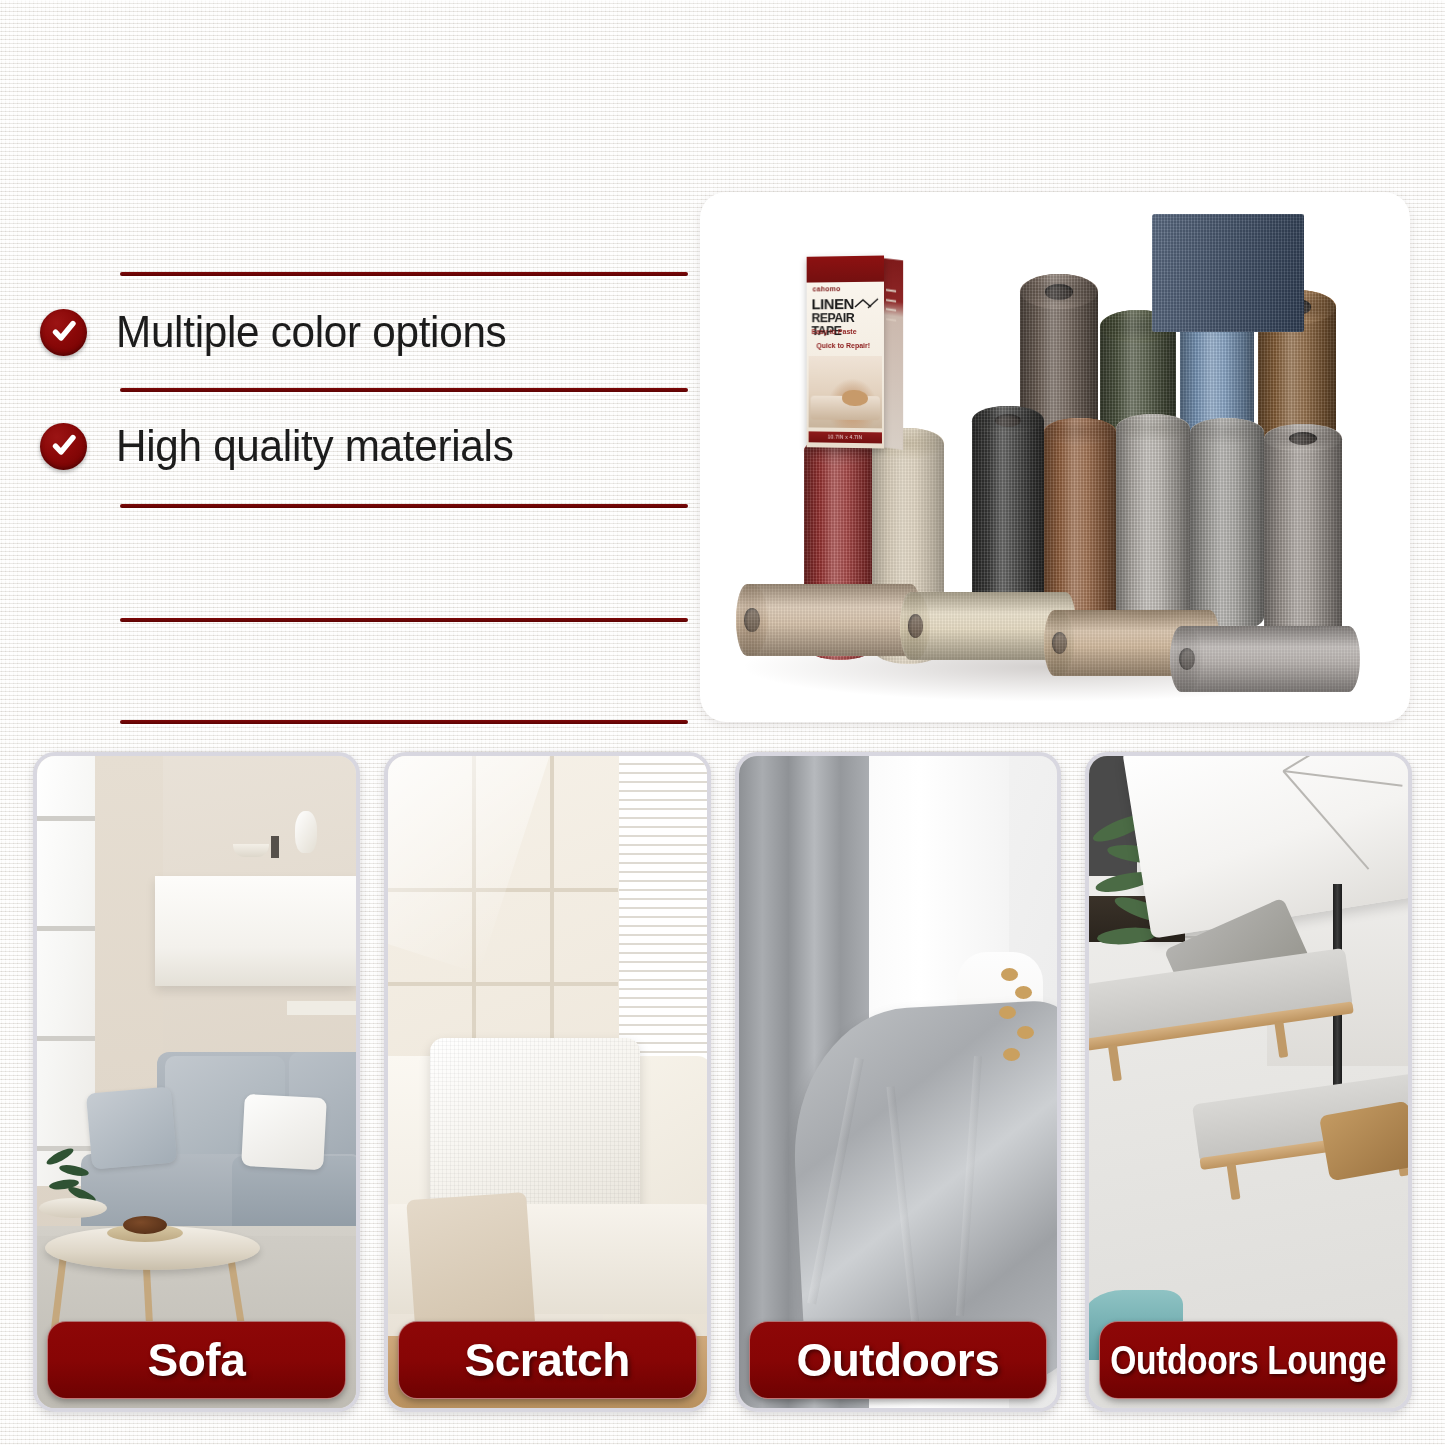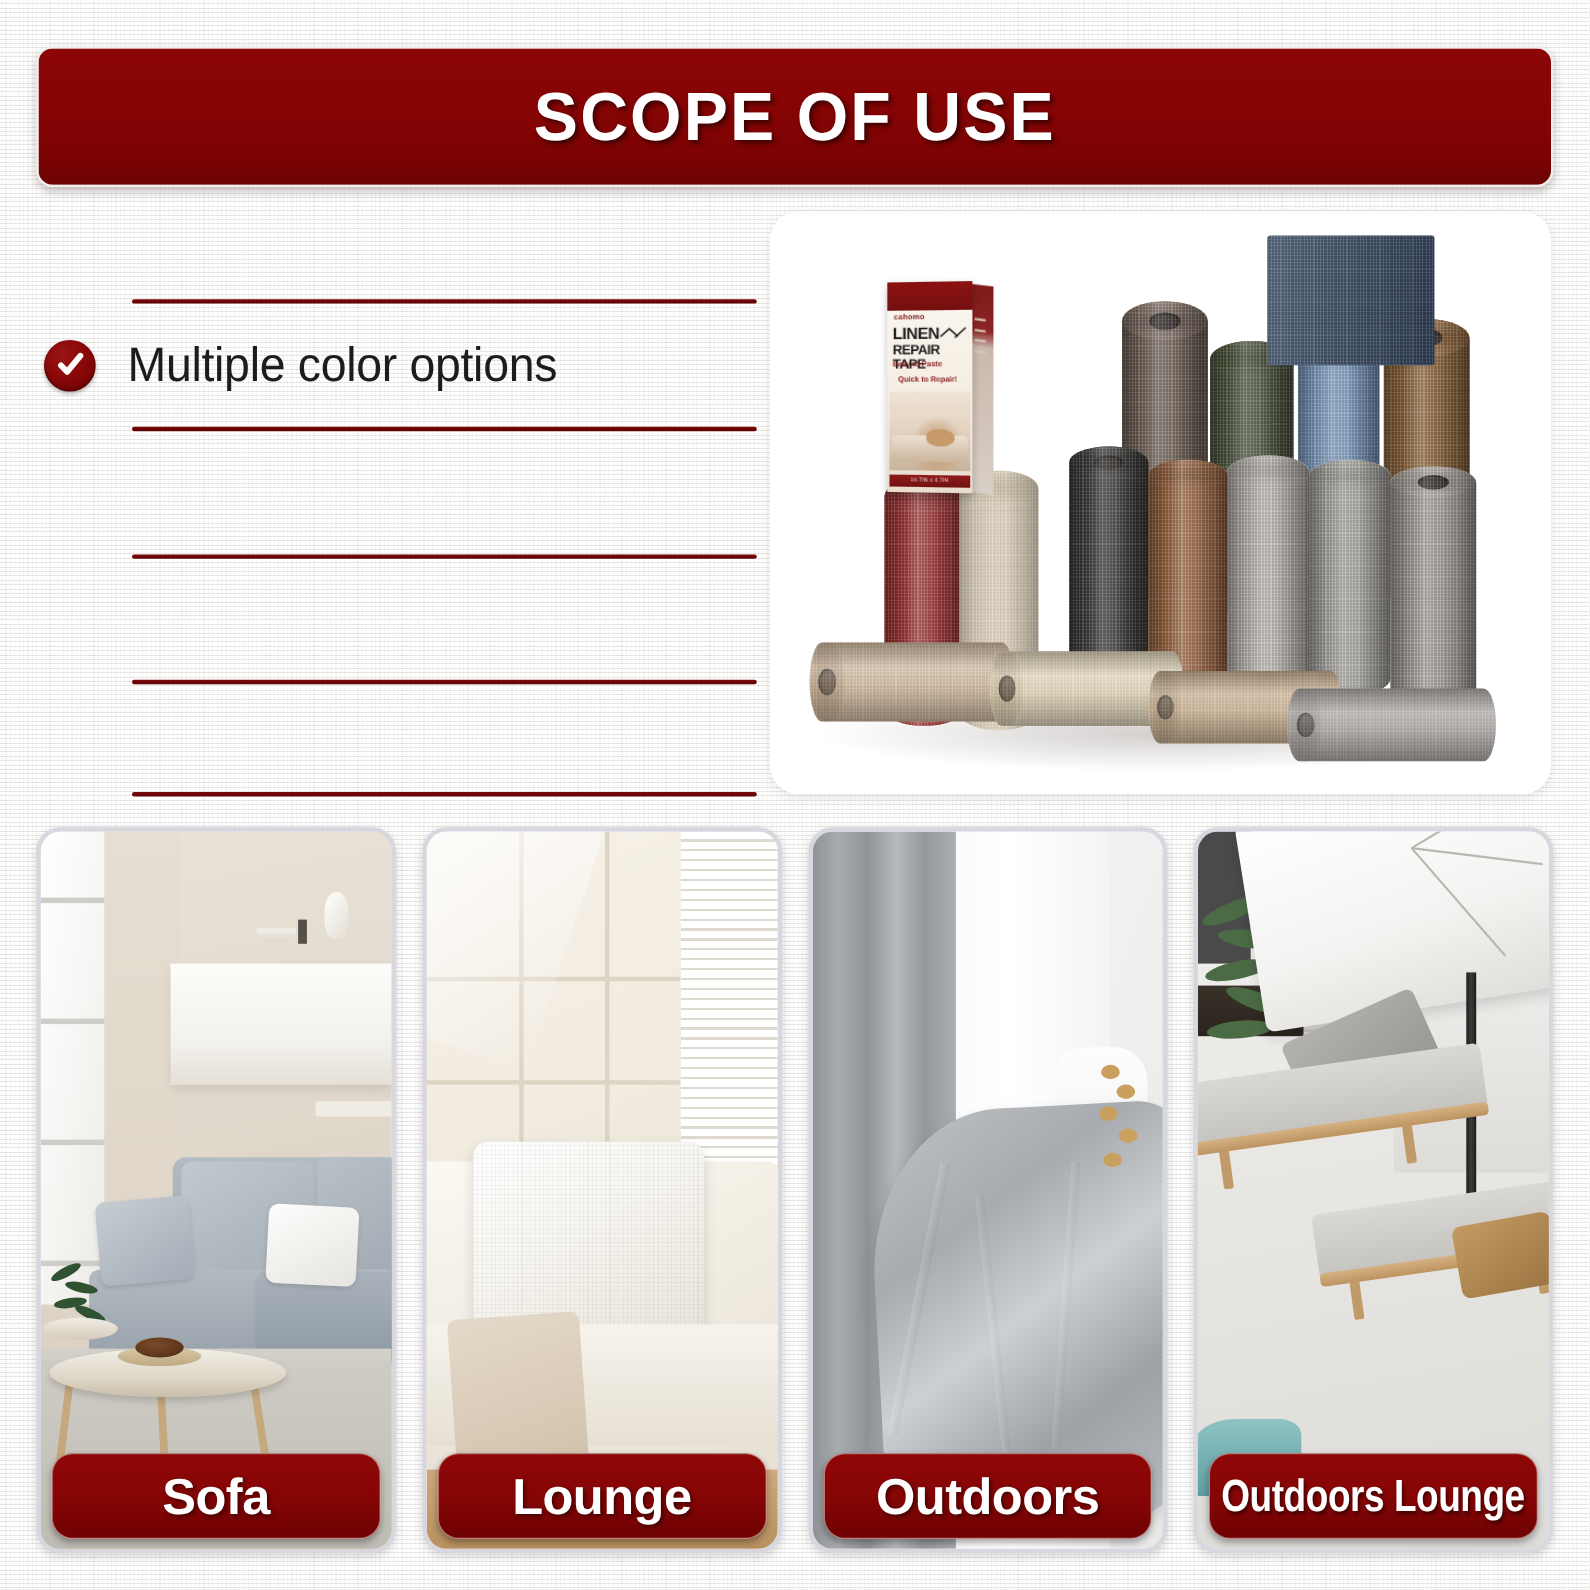--- a/index.html
+++ b/index.html
@@ -340,38 +340,43 @@
   .s4-pool{position:absolute;left:-6px;bottom:48px;width:100px;height:70px;border-radius:40% 20% 0 0;
     background:linear-gradient(180deg,#8fc3c4,#5e9ea2);}
 </style>
 </head>
 <body>
 
 <div class="linen-bg"></div>
 
 <div class="page">
 
-  <div class="banner">
-    <div class="banner-title">SCOPE OF USE</div>
-  </div>
 
   <div class="features">
 
     <div class="divider" style="top:80px;"></div>
 
     <div class="feature-row" style="top:104px;position:absolute;">
       <div class="check-badge">
         <svg width="30" height="30" viewBox="0 0 30 30">
             <path d="M6.5 15.2 L12 21 L24 6.5" stroke="#ffffff" stroke-width="5.4" fill="none" stroke-linecap="round" stroke-linejoin="round"></path>
           </svg>
       </div>
       <div class="feature-text">Multiple color options</div>
     </div>
     <div class="divider" style="top:196px;"></div>
 
+    <div class="feature-row" style="top:218px;position:absolute;">
+      <div class="check-badge">
+        <svg width="30" height="30" viewBox="0 0 30 30">
+            <path d="M6.5 15.2 L12 21 L24 6.5" stroke="#ffffff" stroke-width="5.4" fill="none" stroke-linecap="round" stroke-linejoin="round"></path>
+          </svg>
+      </div>
+      <div class="feature-text">High quality materials</div>
+    </div>
     <div class="divider" style="top:312px;"></div>
 
     <div class="divider" style="top:426px;"></div>
 
     <div class="divider" style="top:528px;"></div>
   </div>
 
   <div class="product-card">
     <div class="prod-stage">
 
@@ -571,21 +576,21 @@
         <div class="s2-pillow">
             <div class="tex"></div>
           </div>
         <div class="s2-seat"></div>
         <div class="s2-throw">
             <div class="fr"></div>
           </div>
         <div class="s2-floor"></div>
       </div>
       <div class="card-label">
-        <span>Lounge</span>
+        <span>Scratch</span>
       </div>
     </div>
 
     <div class="photo-card">
       <div class="scene">
         <div class="s3-bg"></div>
         <div class="s3-sheer"></div>
         <div class="s3-drape"></div>
         <div class="s3-chair"></div>
         <div class="s3-chairleg"></div>

